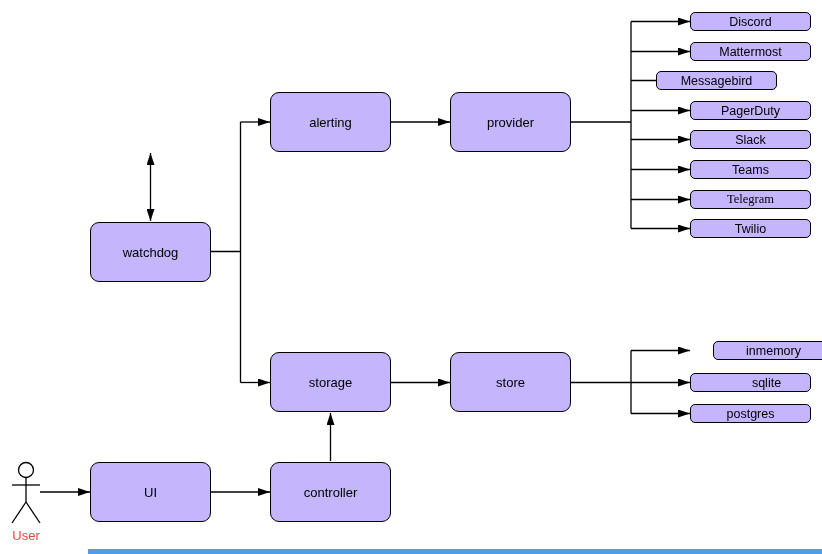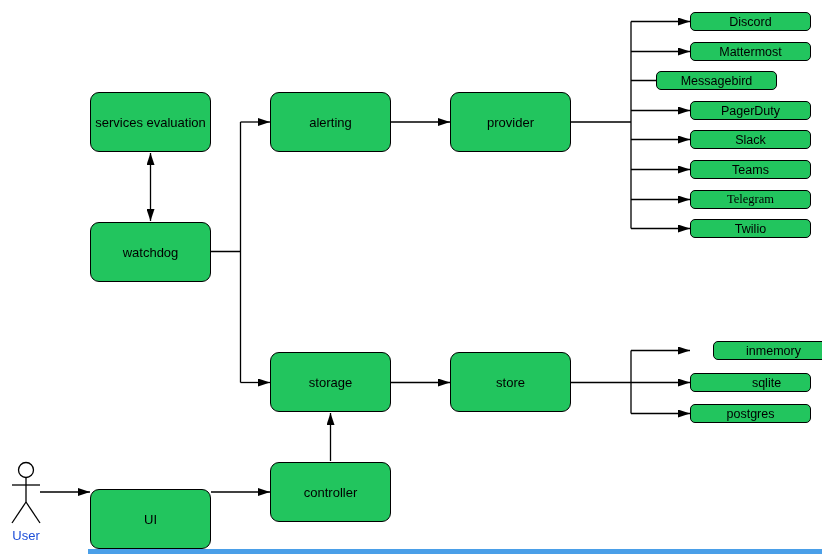--- a/index.html
+++ b/index.html
@@ -16,21 +16,21 @@
     overflow: hidden;
   }
   .connectors {
     position: absolute;
     left: 0; top: 0;
     width: 822px; height: 554px;
   }
   .node {
     position: absolute;
     box-sizing: border-box;
-    background: #22c55e;
+    background: #c4b5fd;
     border: 1.3px solid #000000;
     display: flex;
     align-items: center;
     justify-content: center;
     color: #000000;
     text-align: center;
     white-space: nowrap;
   }
   .main {
     width: 121px;
@@ -44,21 +44,21 @@
     border-radius: 5px;
     font-size: 12.5px;
   }
   .actor-label {
     position: absolute;
     left: 6px;
     top: 528px;
     width: 40px;
     text-align: center;
     font-size: 13px;
-    color: #1d4ed8;
+    color: #ef4444;
   }
   .scrollbar-h {
     position: absolute;
     left: 88px;
     right: 0;
     bottom: 0;
     height: 5px;
     background: #4a9fe8;
   }
 </style>
@@ -107,27 +107,26 @@
 
     <g>
       <circle cx="26" cy="470" r="7.5"></circle>
       <line x1="26" y1="477.5" x2="26" y2="502"></line>
       <line x1="12" y1="485" x2="40" y2="485"></line>
       <line x1="26" y1="502" x2="12" y2="523"></line>
       <line x1="26" y1="502" x2="40" y2="523"></line>
     </g>
   </svg>
 
-  <div class="node main" style="left:90px;top:92px;">services evaluation</div>
   <div class="node main" style="left:90px;top:222px;">watchdog</div>
   <div class="node main" style="left:270px;top:92px;">alerting</div>
   <div class="node main" style="left:450px;top:92px;">provider</div>
   <div class="node main" style="left:270px;top:352px;">storage</div>
   <div class="node main" style="left:450px;top:352px;">store</div>
-  <div class="node main" style="left:90px;top:462px;margin-top:27px;">UI</div>
+  <div class="node main" style="left:90px;top:462px;">UI</div>
   <div class="node main" style="left:270px;top:462px;">controller</div>
 
   <div class="node leaf" style="left:690px;top:12px;">Discord</div>
   <div class="node leaf" style="left:690px;top:42px;">Mattermost</div>
   <div class="node leaf" style="left:656px;top:71px;">Messagebird</div>
   <div class="node leaf" style="left:690px;top:101px;">PagerDuty</div>
   <div class="node leaf" style="left:690px;top:160px;">Teams</div>
   <div class="node leaf" style="left:690px;top:130px;">Slack</div>
   <div class="node leaf" style="left:690px;top:190px;font-family:Liberation Serif, serif;">Telegram</div>
   <div class="node leaf" style="left:690px;top:219px;">Twilio</div>

